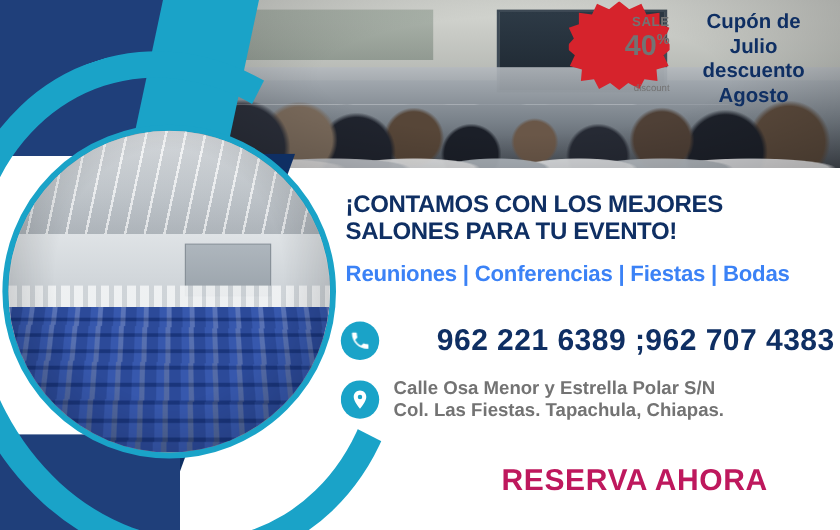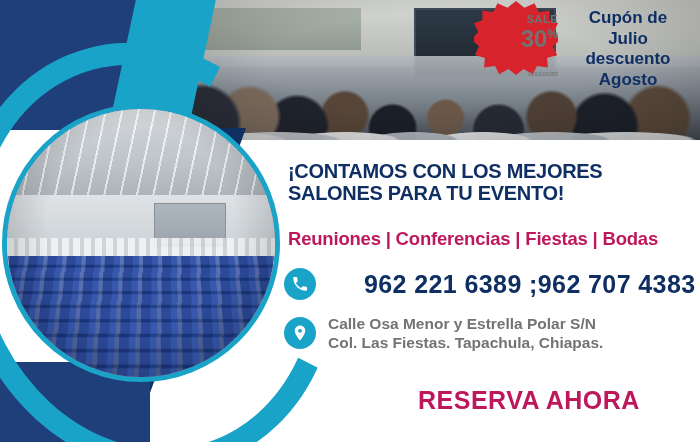--- a/index.html
+++ b/index.html
@@ -231,24 +231,24 @@
     width: 404px;
     z-index: 5;
     color: #0f2f63;
     font-weight: bold;
     font-size: 20px;
     line-height: 1.12;
     letter-spacing: -0.3px;
   }
   .subline {
     position: absolute;
-    left: 288px; top: 228px;
+    left: 288px; top: 217px;
     width: 410px;
     z-index: 5;
-    color: #be185d;
+    color: #3b82f6;
     font-weight: bold;
     font-size: 18.5px;
     letter-spacing: -0.2px;
     white-space: nowrap;
   }
 
   .contact-row {
     position: absolute;
     z-index: 5;
     display: flex;
@@ -318,21 +318,21 @@
     <div class="hall-floor"></div>
     <div class="hall-white-chairs"></div>
     <div class="hall-chairs"></div>
     <div class="hall-vign"></div>
   </div>
 
   <div class="sale-badge">
     <div class="burst"></div>
     <div class="txt">
       <div class="s-sale">SALE</div>
-      <div class="s-num"><span>30</span><sup>%</sup></div>
+      <div class="s-num"><span>40</span><sup>%</sup></div>
       <div class="s-disc">discount</div>
     </div>
   </div>
 
   <div class="coupon">
     <div>Cupón de</div>
     <div>Julio</div>
     <div>descuento</div>
     <div>Agosto</div>
   </div>

